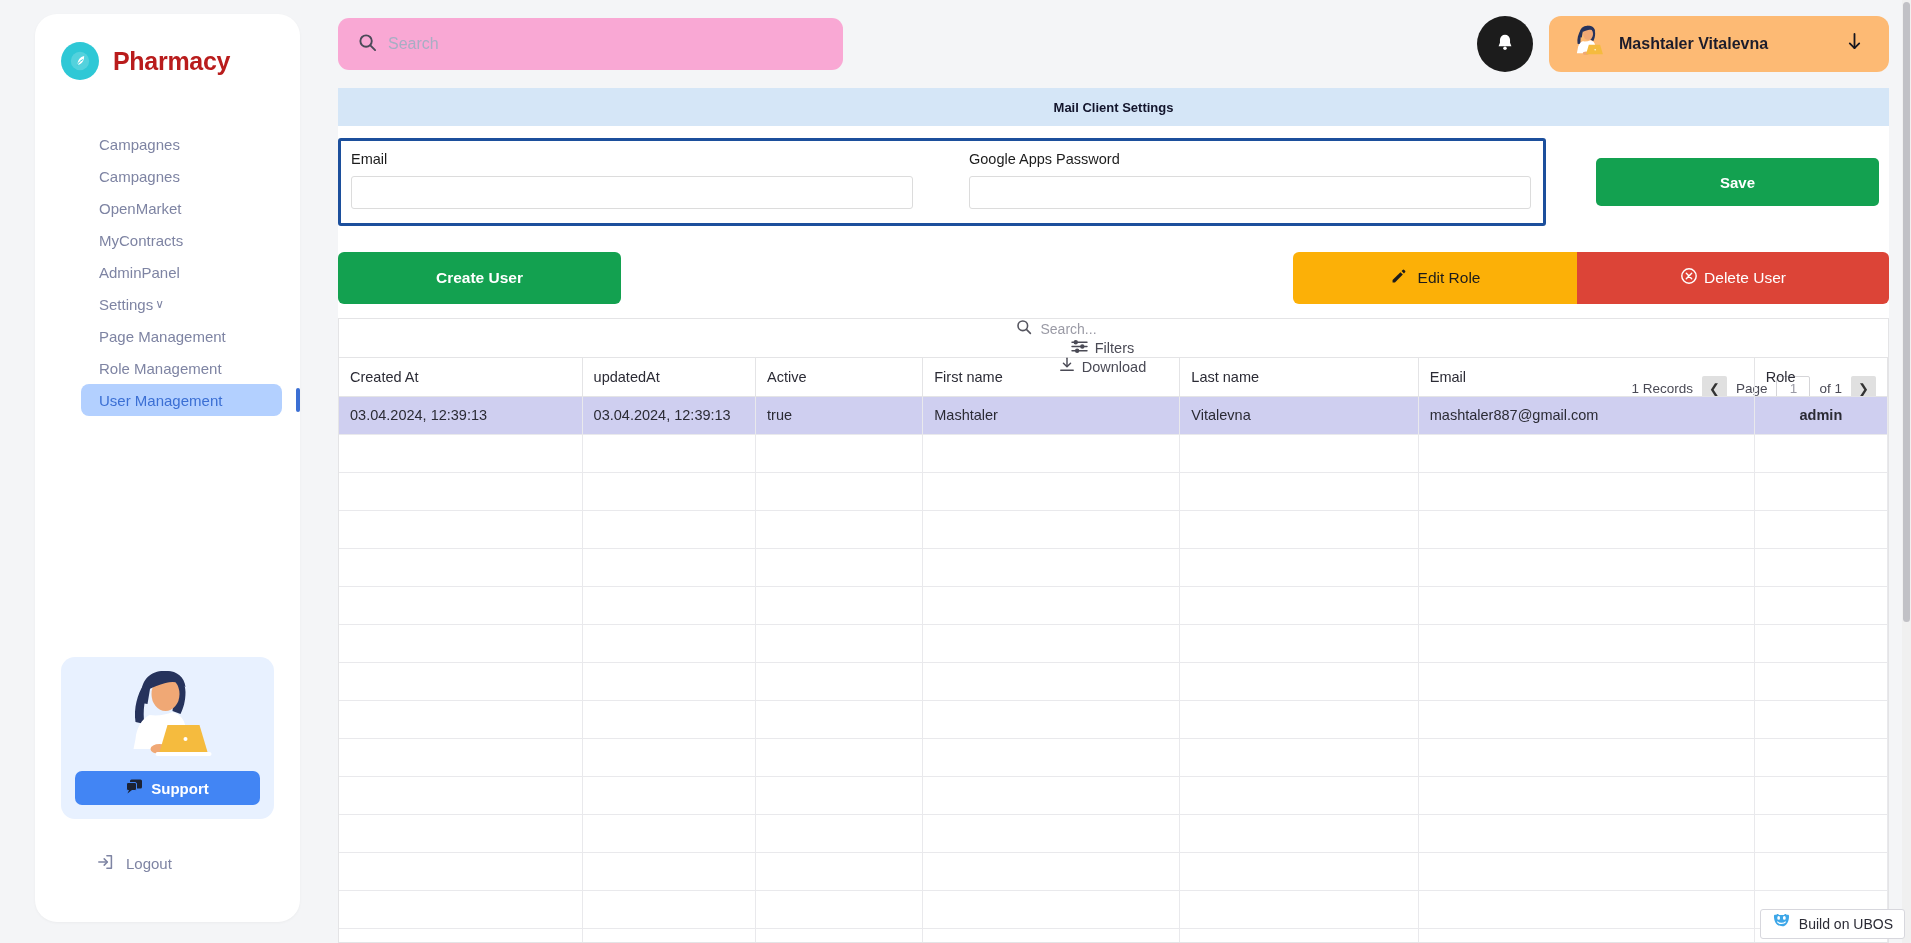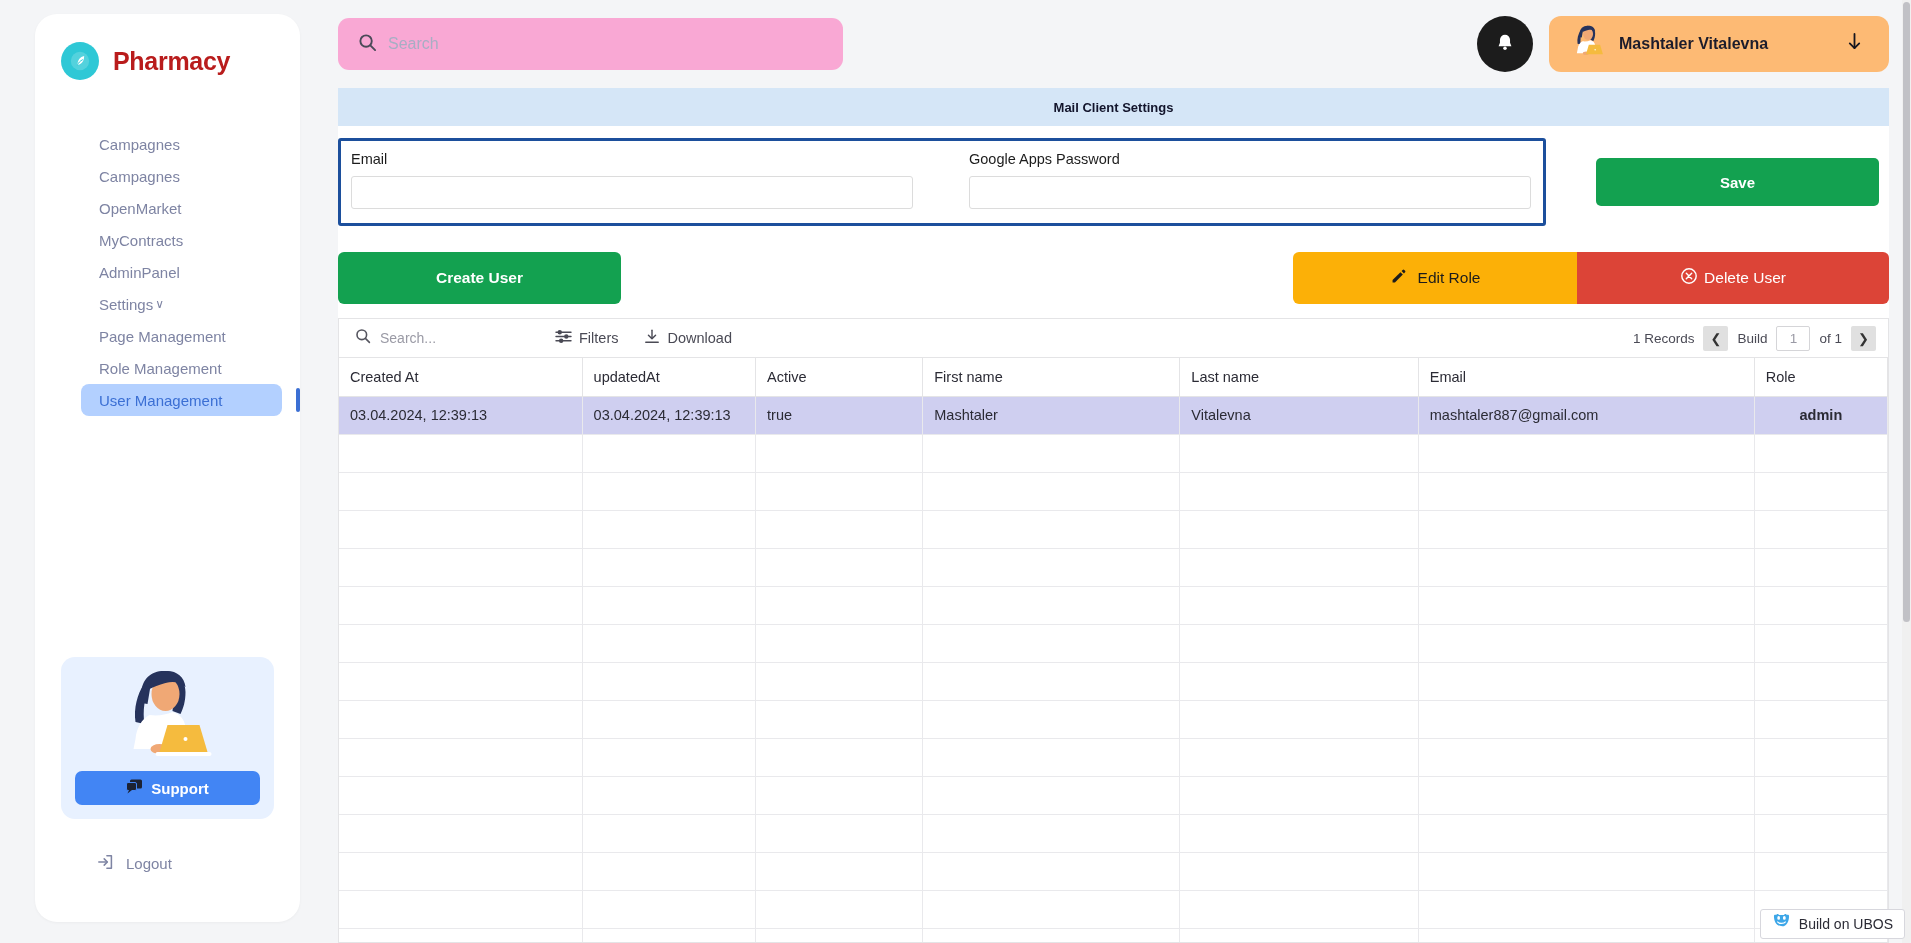--- a/index.html
+++ b/index.html
@@ -187,20 +187,21 @@
 
   
   .table-wrap {
     background: #fff; border: 1px solid #e4e4e6;
     flex: 1; display: flex; flex-direction: column; overflow: hidden;
   }
   .table-toolbar {
     height: 39px; display: flex; align-items: center;
     border-bottom: 1px solid #e4e4e6; padding: 0 12px 0 16px;
     flex-shrink: 0;
+    flex-direction: column;
   }
   .tt-search { display: flex; align-items: center; gap: 9px; width: 200px; }
   .tt-search input {
     border: none; outline: none; background: transparent; font-size: 14px;
     color: #333; width: 150px; font-family: "Liberation Sans", sans-serif;
   }
   .tt-search input::placeholder { color: #9a9aa5; }
   .tt-btn {
     display: flex; align-items: center; gap: 7px;
     font-size: 14.5px; color: #4a4a55; cursor: pointer; margin-right: 26px;
@@ -468,21 +469,21 @@
                 <path d="M5 7l4 4 4-4"></path>
                 <path d="M2 15h14"></path>
             </svg>
           </span>
           <span>Download</span>
         </div>
 
         <div class="tt-right">
           <span>1 Records</span>
           <button class="pg-btn">❮</button>
-          <span>Build</span>
+          <span>Page</span>
           <input class="pg-input" type="text" value="1" style="">
           <span>of 1</span>
           <button class="pg-btn">❯</button>
         </div>
       </div>
 
       <div class="grid-scroll">
         <table class="grid">
           <colgroup>
             <col style="width:15.7%">

